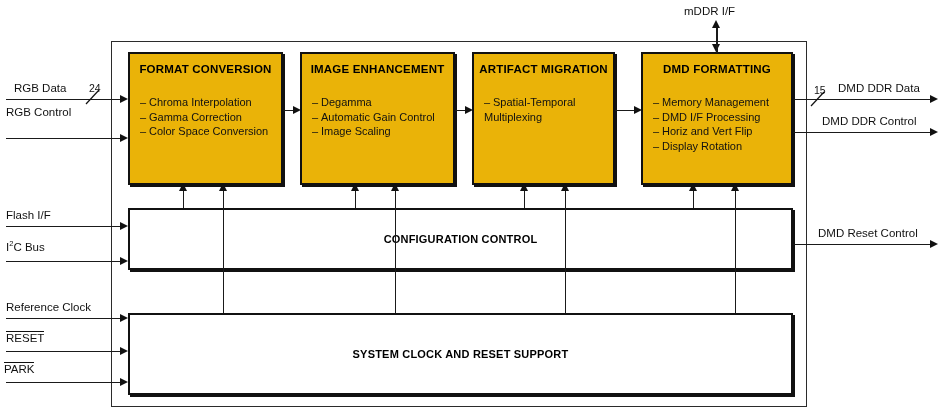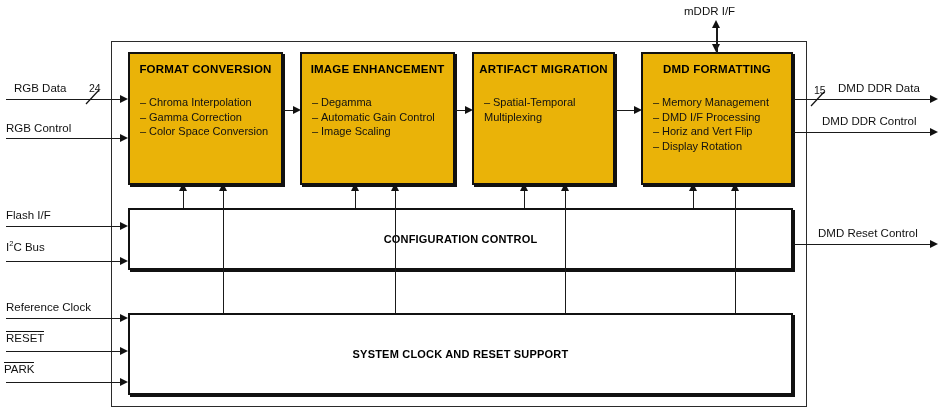--- a/index.html
+++ b/index.html
@@ -165,21 +165,21 @@
 
   <div class="sig" style="left:6px;top:82px;padding-left:8px;">RGB Data</div>
   <div class="busnum" style="left:89px;top:82px;">24</div>
   <div class="ln hline" style="left:6px;top:99px;width:117px;"></div>
   <div class="arr arr-r" style="left:120px;top:95px;"></div>
 
   <svg style="position:absolute;left:84px;top:88px;" width="20" height="18">
       <line x1="2" y1="16" x2="15" y2="2" stroke="#111" stroke-width="1.2"></line>
     </svg>
 
-  <div class="sig" style="left:6px;top:122px;">RGB Control</div>
+  <div class="sig" style="left:6px;top:106px;">RGB Control</div>
   <div class="ln hline" style="left:6px;top:138px;width:117px;"></div>
   <div class="arr arr-r" style="left:120px;top:134px;"></div>
 
   <div class="sig" style="left:6px;top:209px;">Flash I/F</div>
   <div class="ln hline" style="left:6px;top:226px;width:117px;"></div>
   <div class="arr arr-r" style="left:120px;top:222px;"></div>
 
   <div class="sig" style="left:6px;top:241px;">I<sup class="i2c">2</sup>C Bus</div>
   <div class="ln hline" style="left:6px;top:261px;width:117px;"></div>
   <div class="arr arr-r" style="left:120px;top:257px;"></div>

